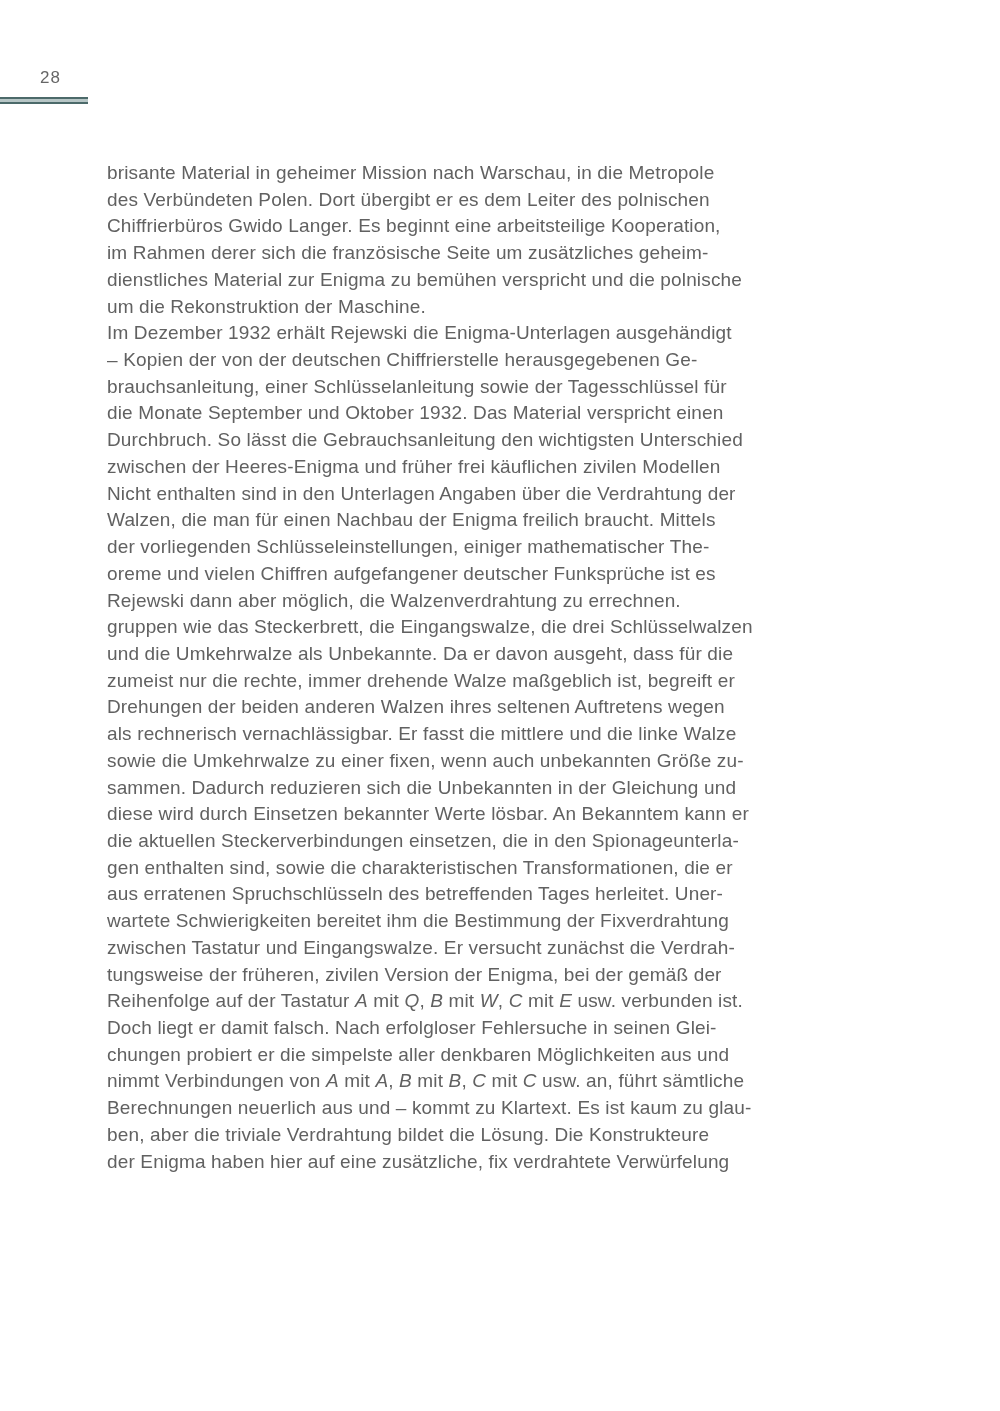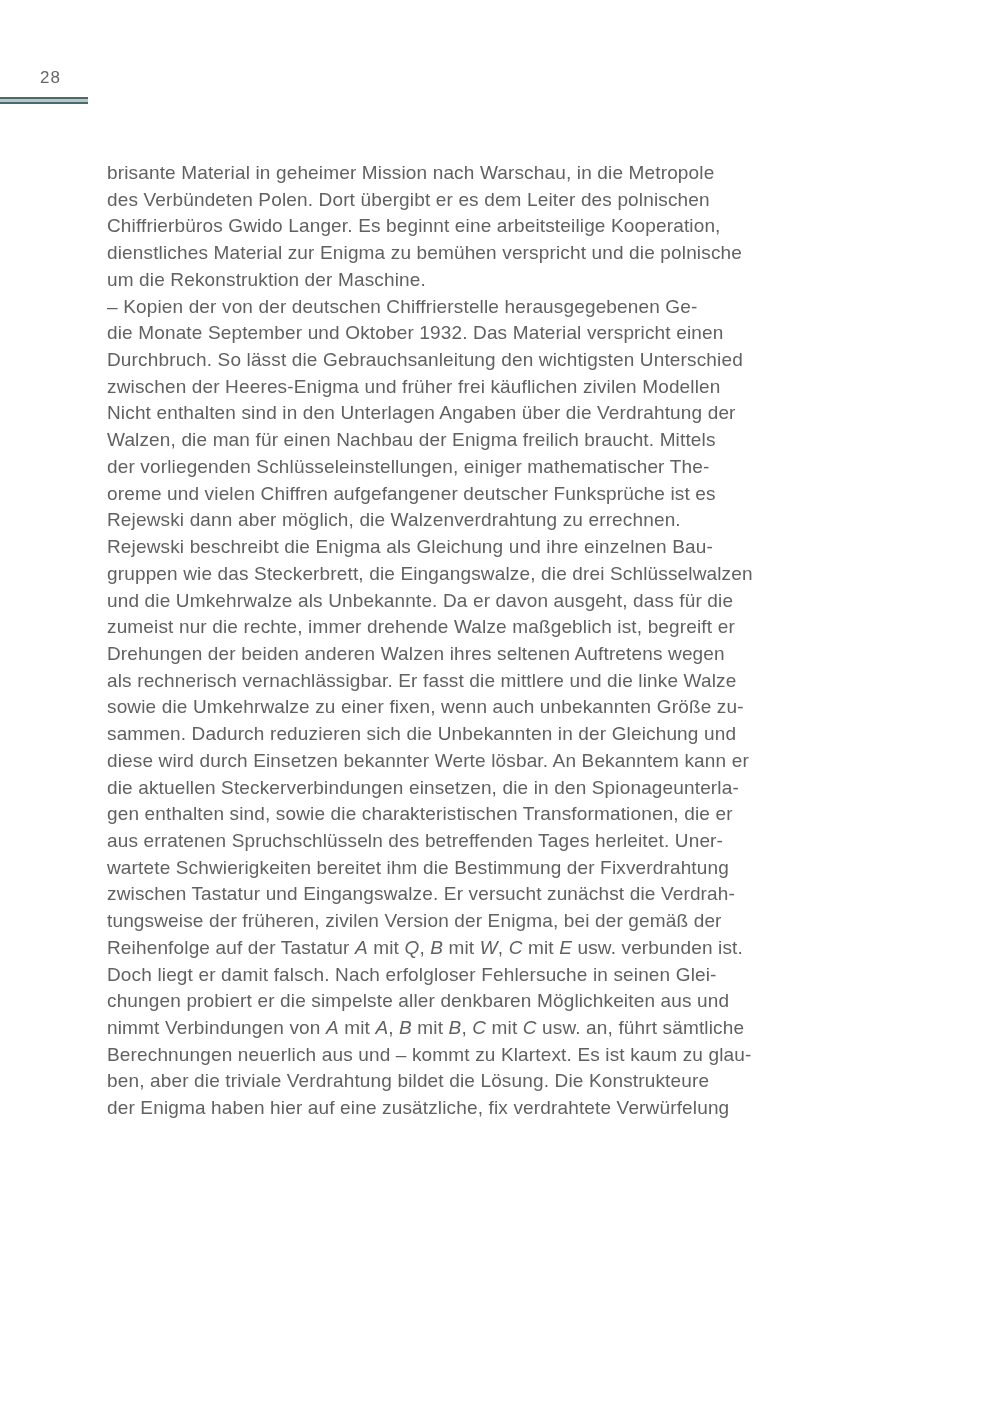--- a/index.html
+++ b/index.html
@@ -63,32 +63,34 @@
 </head>
 <body>
 
 <div class="page">
   <div class="page-number">28</div>
   <div class="header-rule"></div>
   <div class="body-text">
       <div class="line"><span>brisante Material in geheimer Mission nach Warschau, in die Metropole</span></div>
       <div class="line"><span>des Verbündeten Polen. Dort übergibt er es dem Leiter des polnischen</span></div>
       <div class="line"><span>Chiffrierbüros Gwido Langer. Es beginnt eine arbeitsteilige Kooperation,</span></div>
+      <div class="line"><span>im Rahmen derer sich die französische Seite um zusätzliches geheim-</span></div>
       <div class="line"><span>dienstliches Material zur Enigma zu bemühen verspricht und die polnische</span></div>
       <div class="line"><span>um die Rekonstruktion der Maschine.</span></div>
+      <div class="line"><span>Im Dezember 1932 erhält Rejewski die Enigma-Unterlagen ausgehändigt</span></div>
       <div class="line"><span>– Kopien der von der deutschen Chiffrierstelle herausgegebenen Ge-</span></div>
+      <div class="line"><span>brauchsanleitung, einer Schlüsselanleitung sowie der Tagesschlüssel für</span></div>
       <div class="line"><span>die Monate September und Oktober 1932. Das Material verspricht einen</span></div>
       <div class="line"><span>Durchbruch. So lässt die Gebrauchsanleitung den wichtigsten Unterschied</span></div>
       <div class="line"><span>zwischen der Heeres-Enigma und früher frei käuflichen zivilen Modellen</span></div>
       <div class="line"><span>Nicht enthalten sind in den Unterlagen Angaben über die Verdrahtung der</span></div>
       <div class="line"><span>Walzen, die man für einen Nachbau der Enigma freilich braucht. Mittels</span></div>
       <div class="line"><span>der vorliegenden Schlüsseleinstellungen, einiger mathematischer The-</span></div>
       <div class="line"><span>oreme und vielen Chiffren aufgefangener deutscher Funksprüche ist es</span></div>
       <div class="line"><span>Rejewski dann aber möglich, die Walzenverdrahtung zu errechnen.</span></div>
-      <div class="line"><span>Rejewski beschreibt die Enigma als Gleichung und ihre einzelnen Bau-</span></div>
       <div class="line"><span>gruppen wie das Steckerbrett, die Eingangswalze, die drei Schlüsselwalzen</span></div>
       <div class="line"><span>und die Umkehrwalze als Unbekannte. Da er davon ausgeht, dass für die</span></div>
       <div class="line"><span>zumeist nur die rechte, immer drehende Walze maßgeblich ist, begreift er</span></div>
       <div class="line"><span>Drehungen der beiden anderen Walzen ihres seltenen Auftretens wegen</span></div>
       <div class="line"><span>als rechnerisch vernachlässigbar. Er fasst die mittlere und die linke Walze</span></div>
       <div class="line"><span>sowie die Umkehrwalze zu einer fixen, wenn auch unbekannten Größe zu-</span></div>
       <div class="line"><span>sammen. Dadurch reduzieren sich die Unbekannten in der Gleichung und</span></div>
       <div class="line"><span>diese wird durch Einsetzen bekannter Werte lösbar. An Bekanntem kann er</span></div>
       <div class="line"><span>die aktuellen Steckerverbindungen einsetzen, die in den Spionageunterla-</span></div>
       <div class="line"><span>gen enthalten sind, sowie die charakteristischen Transformationen, die er</span></div>

